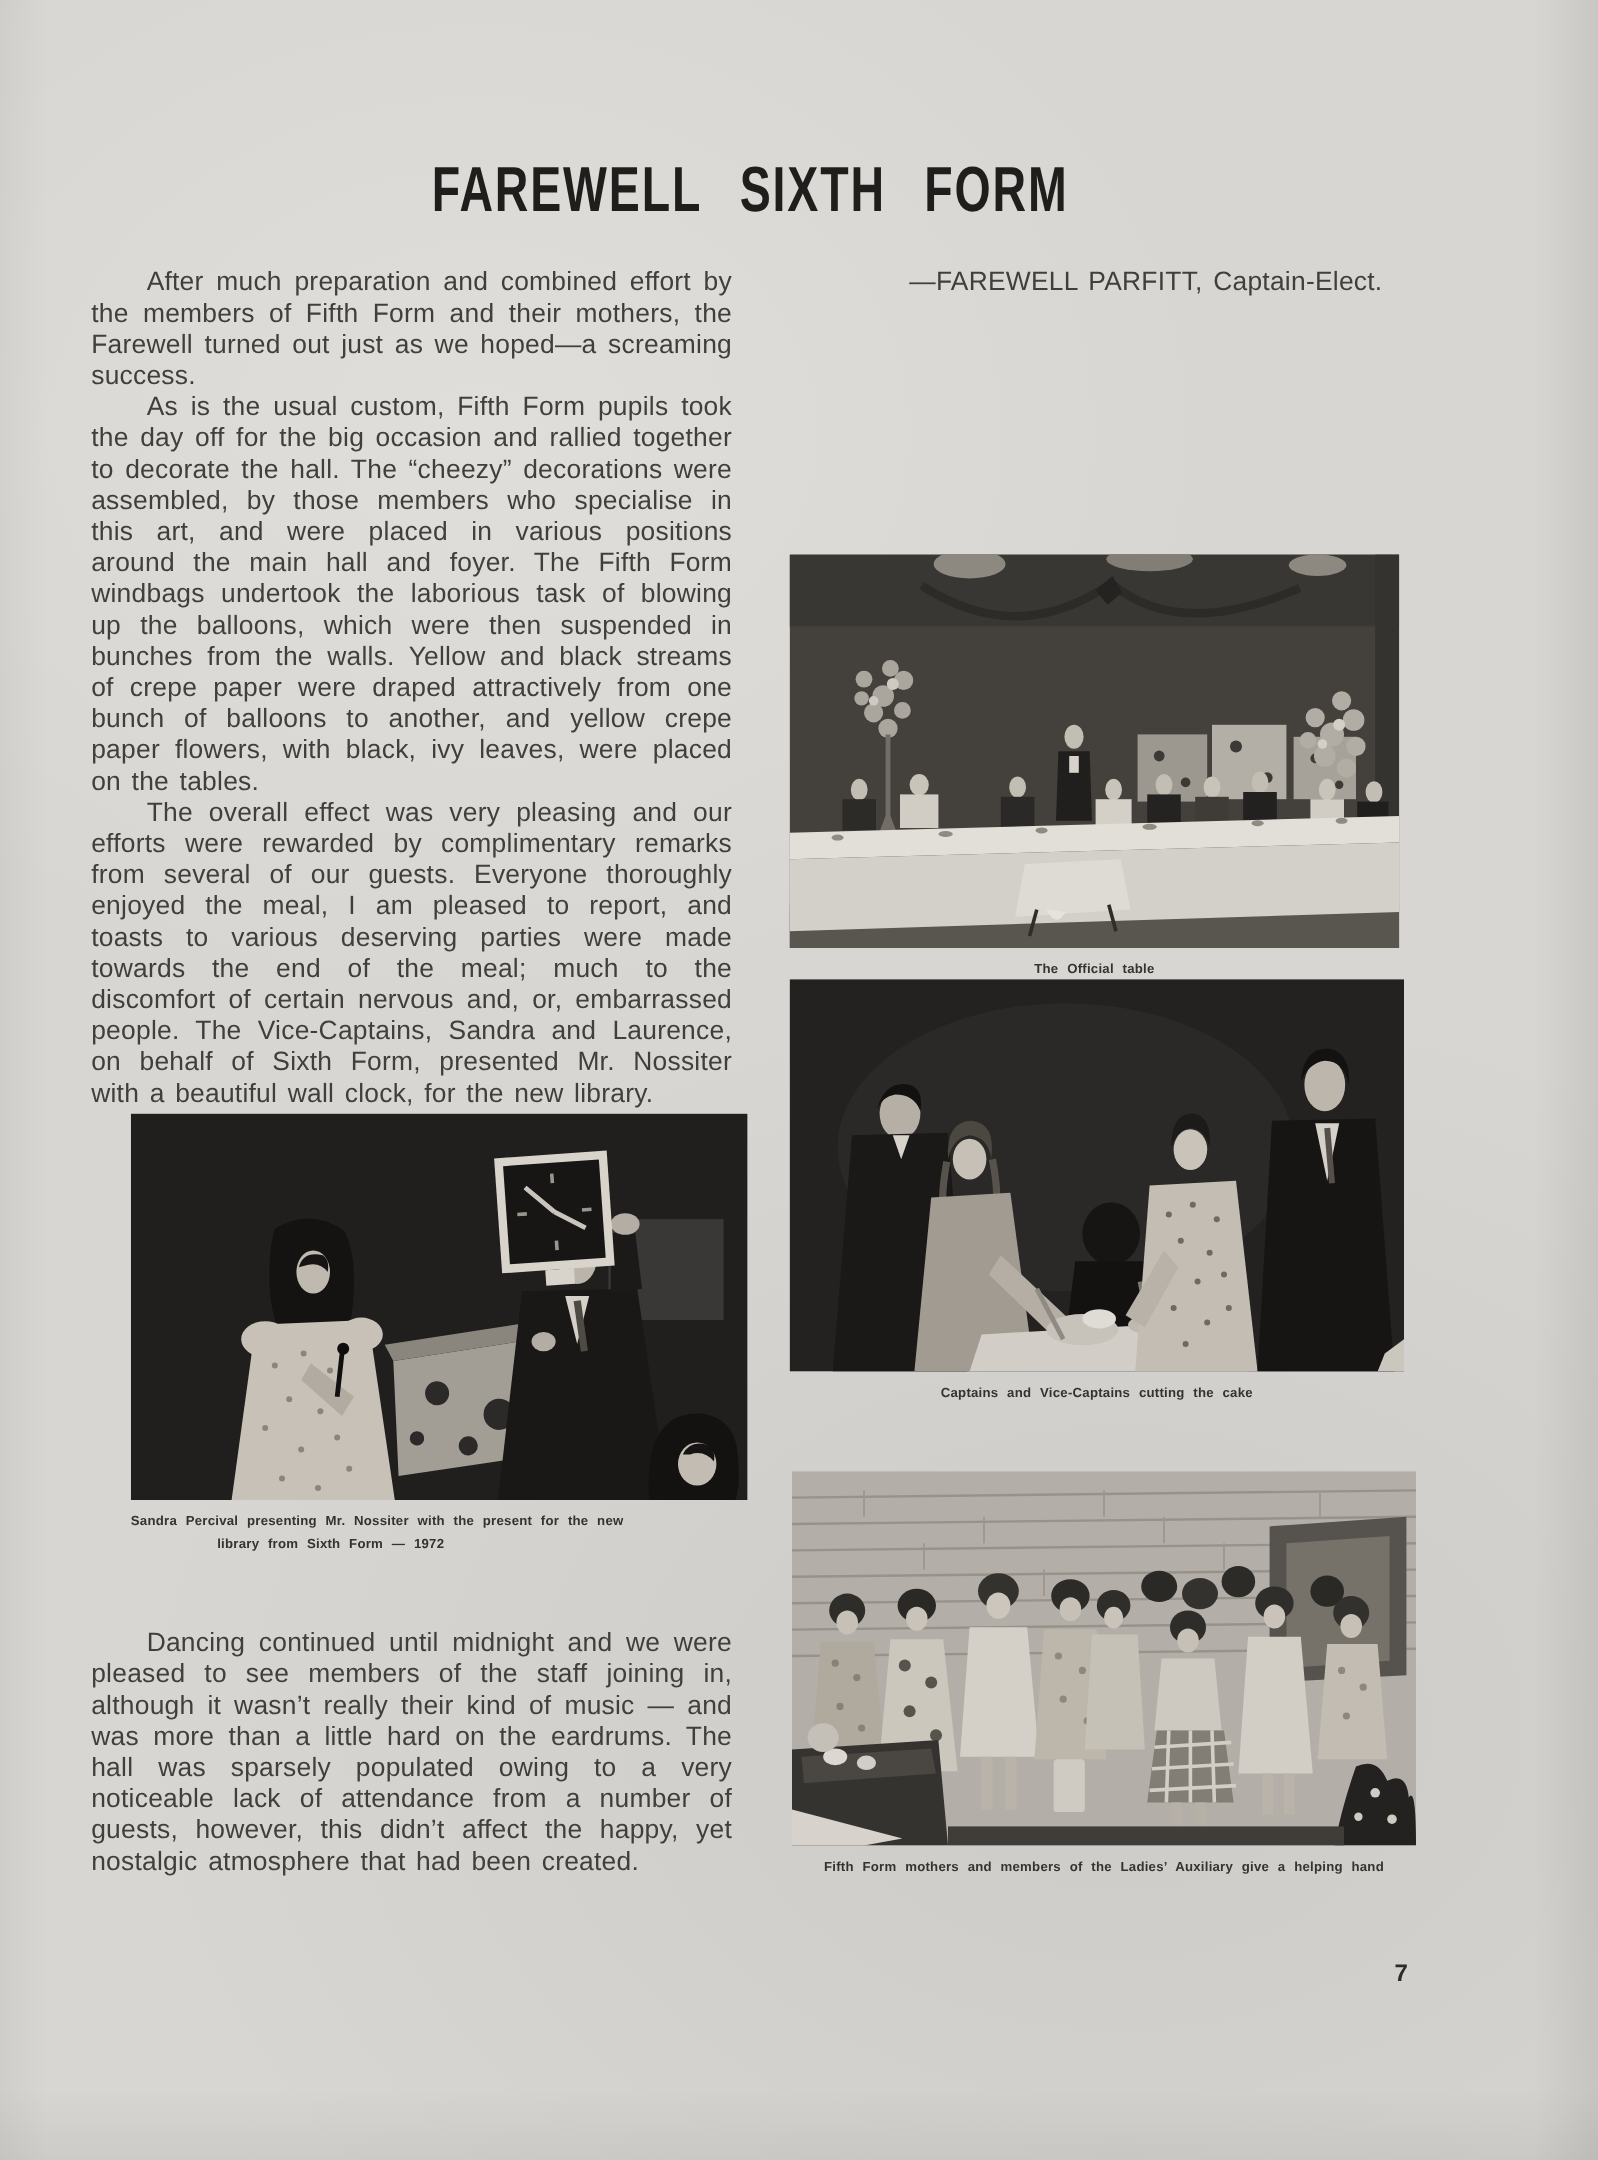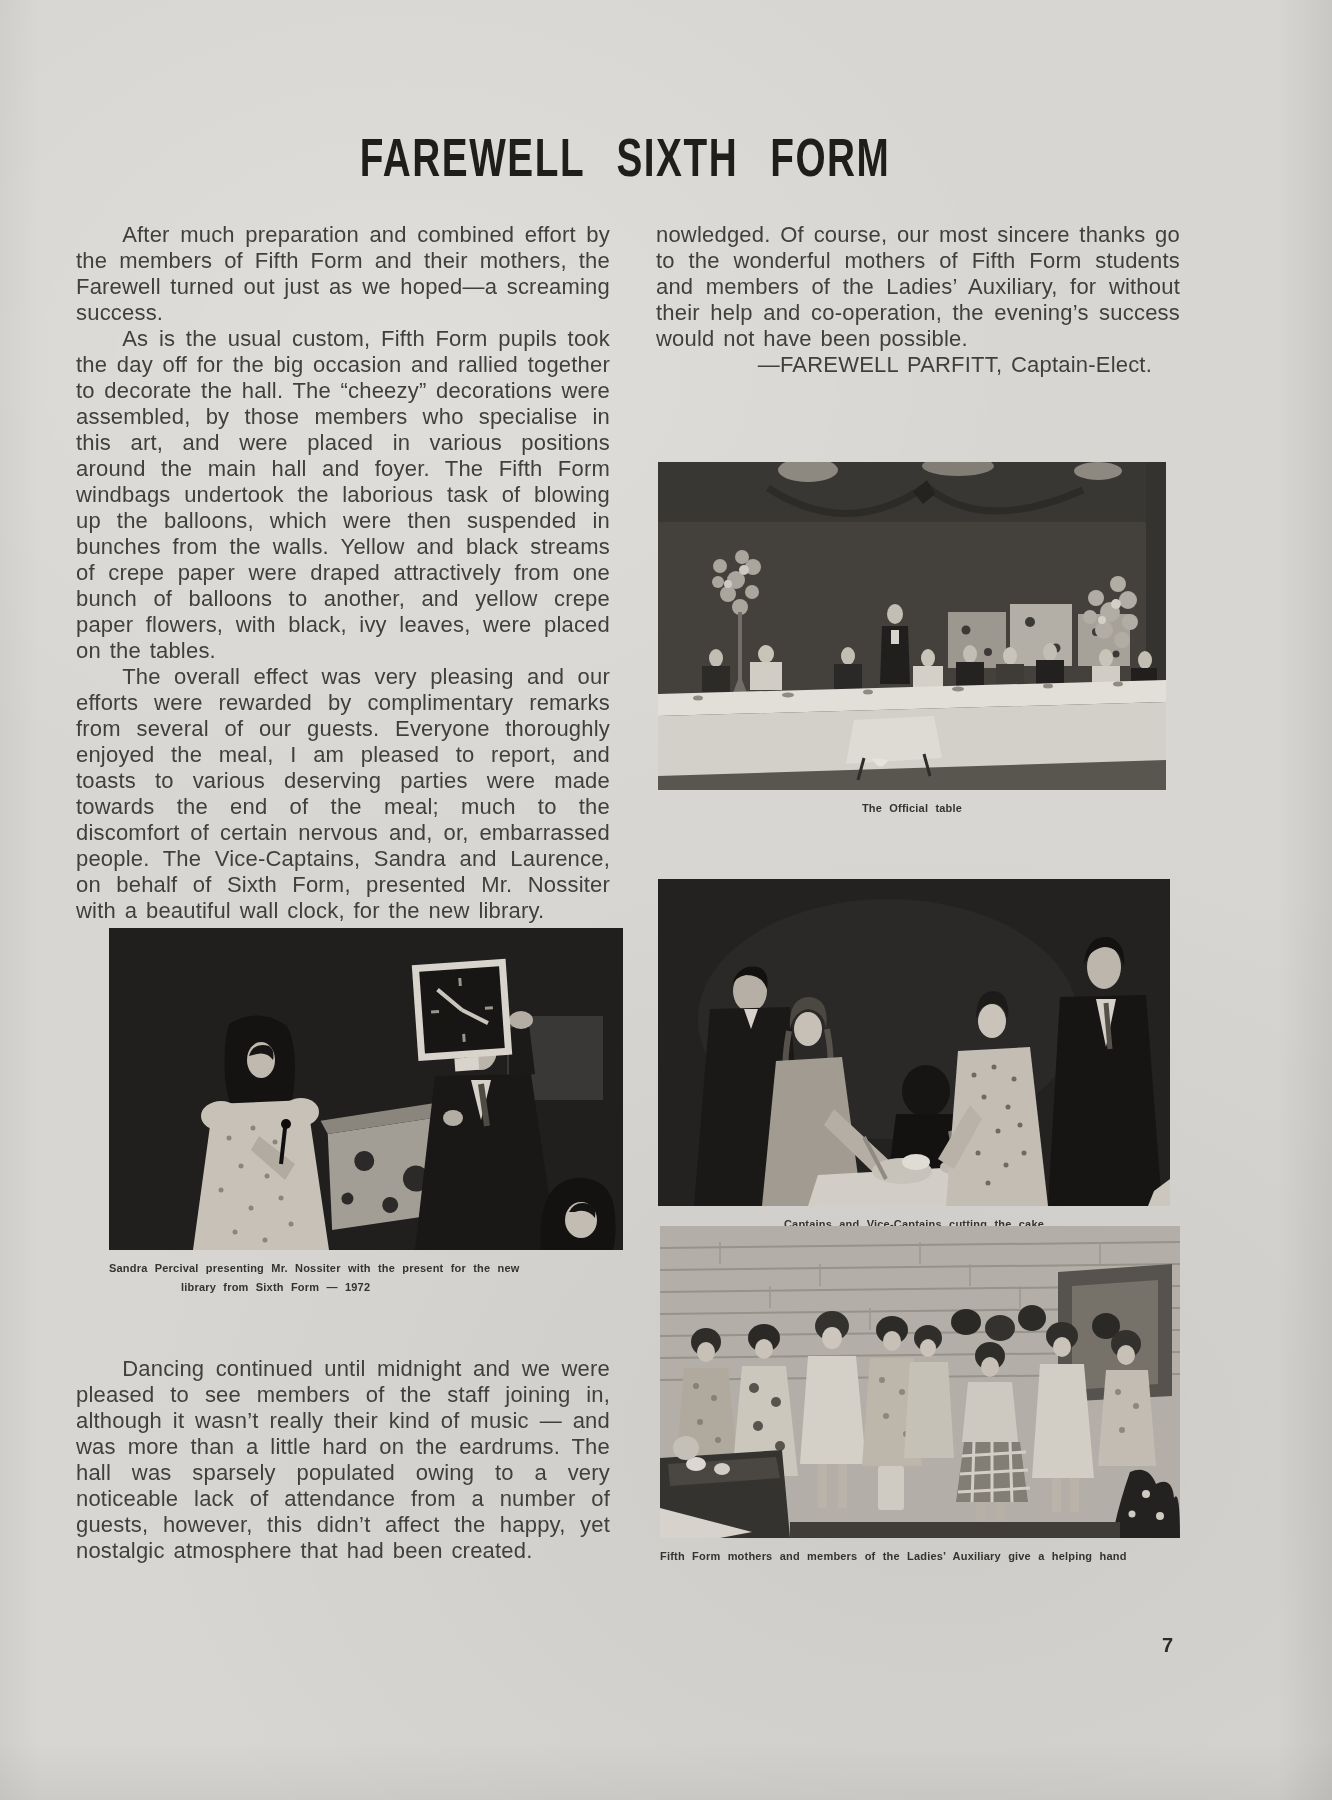--- a/index.html
+++ b/index.html
@@ -30,38 +30,37 @@
   .byline{text-align:right;padding-right:28px;}
   .col-left-bottom{left:76px;top:1356px;width:534px;}
   figure{position:absolute;margin:0;}
   figure svg{display:block;}
   .caption{
     font-weight:bold;font-size:11px;line-height:19px;color:#34332f;
     letter-spacing:0.2px;word-spacing:4px;margin-top:9px;
   }
   .caption.center{text-align:center;}
   .caption.hang{padding-left:72px;text-indent:-72px;}
-  .caption.hang2{padding-left:46px;text-indent:-46px;}
+  .caption.hang2{padding-left:46px;text-indent:-46px;text-align:center;}
   .pagenum{position:absolute;left:1162px;top:1634px;font-size:20px;font-weight:bold;color:#2c2b29;}
 </style>
 </head>
 <body>
 
 <div class="page">
 
   <h1 class="title"><span class="title-inner">FAREWELL SIXTH FORM</span></h1>
 
   <div class="bodycol col-left-top">
     <p class="indent">After much preparation and combined effort by the members of Fifth Form and their mothers, the Farewell turned out just as we hoped—a screaming success.</p>
     <p class="indent">As is the usual custom, Fifth Form pupils took the day off for the big occasion and rallied together to decorate the hall.  The “cheezy” decorations were assembled, by those members who specialise in this art, and were placed in various positions around the main hall and foyer.  The Fifth Form windbags undertook the laborious task of blowing up the balloons, which were then suspended in bunches from the walls. Yellow and black streams of crepe paper were draped attractively from one bunch of balloons to another, and yellow crepe paper flowers, with black, ivy leaves, were placed on the tables.</p>
     <p class="indent">The overall effect was very pleasing and our efforts were rewarded by complimentary remarks from several of our guests. Everyone thoroughly enjoyed the meal, I am pleased to report, and toasts to various deserving parties were made towards the end of the meal; much to the discomfort of certain nervous and, or, embarrassed people. The Vice-Captains, Sandra and Laurence, on behalf of Sixth Form, presented Mr. Nossiter with a beautiful wall clock, for the new library.</p>
   </div>
 
   <div class="bodycol col-right-top">
-    <p>nowledged. Of course, our most sincere thanks go to the wonderful mothers of Fifth Form students and members of the Ladies’ Auxiliary, for without their help and co-operation, the evening’s success would not have been possible.</p>
     <p class="byline">—FAREWELL PARFITT, Captain-Elect.</p>
   </div>
 
   <figure style="left:658px;top:462px;width:508px;">
     <svg width="508" height="328" viewBox="0 0 508 328">
       <rect width="508" height="328" fill="#44413d"></rect>
       <rect width="508" height="60" fill="#393733"></rect>
       <ellipse cx="150" cy="8" rx="30" ry="12" fill="#8d8981"></ellipse>
       <ellipse cx="300" cy="4" rx="36" ry="10" fill="#827e76"></ellipse>
       <ellipse cx="440" cy="9" rx="24" ry="9" fill="#8d8981"></ellipse>
@@ -145,21 +144,21 @@
           <ellipse cx="460" cy="222" rx="5" ry="2.5"></ellipse>
       </g>
 
       <polygon points="196,258 276,254 284,296 188,302" fill="#dedbd4"></polygon>
       <path d="M206,296 L200,318 M266,292 L272,314" stroke="#2e2d2a" stroke-width="3"></path>
       <path d="M214,296 Q222,312 230,298" fill="#e6e3dc"></path>
     </svg>
     <figcaption class="caption center">The Official table</figcaption>
   </figure>
 
-  <figure style="left:658px;top:879px;width:512px;">
+  <figure style="left:658px;top:816px;width:512px;">
     <svg width="512" height="327" viewBox="0 0 512 327">
       <rect width="512" height="327" fill="#232220"></rect>
       <ellipse cx="230" cy="140" rx="190" ry="120" fill="#2a2927"></ellipse>
 
       <ellipse cx="92" cy="112" rx="17" ry="21" fill="#b5afa5"></ellipse>
       <path d="M73,108 Q80,84 100,88 Q112,92 109,110 Q104,96 88,96 Q77,98 73,108 Z" fill="#121110"></path>
       <polygon points="52,130 132,128 148,327 36,327" fill="#1a1918"></polygon>
       <polygon points="86,130 100,130 93,150" fill="#d7d3cb"></polygon>
 
       <ellipse cx="150" cy="150" rx="14" ry="17" fill="#c6c0b6"></ellipse>

